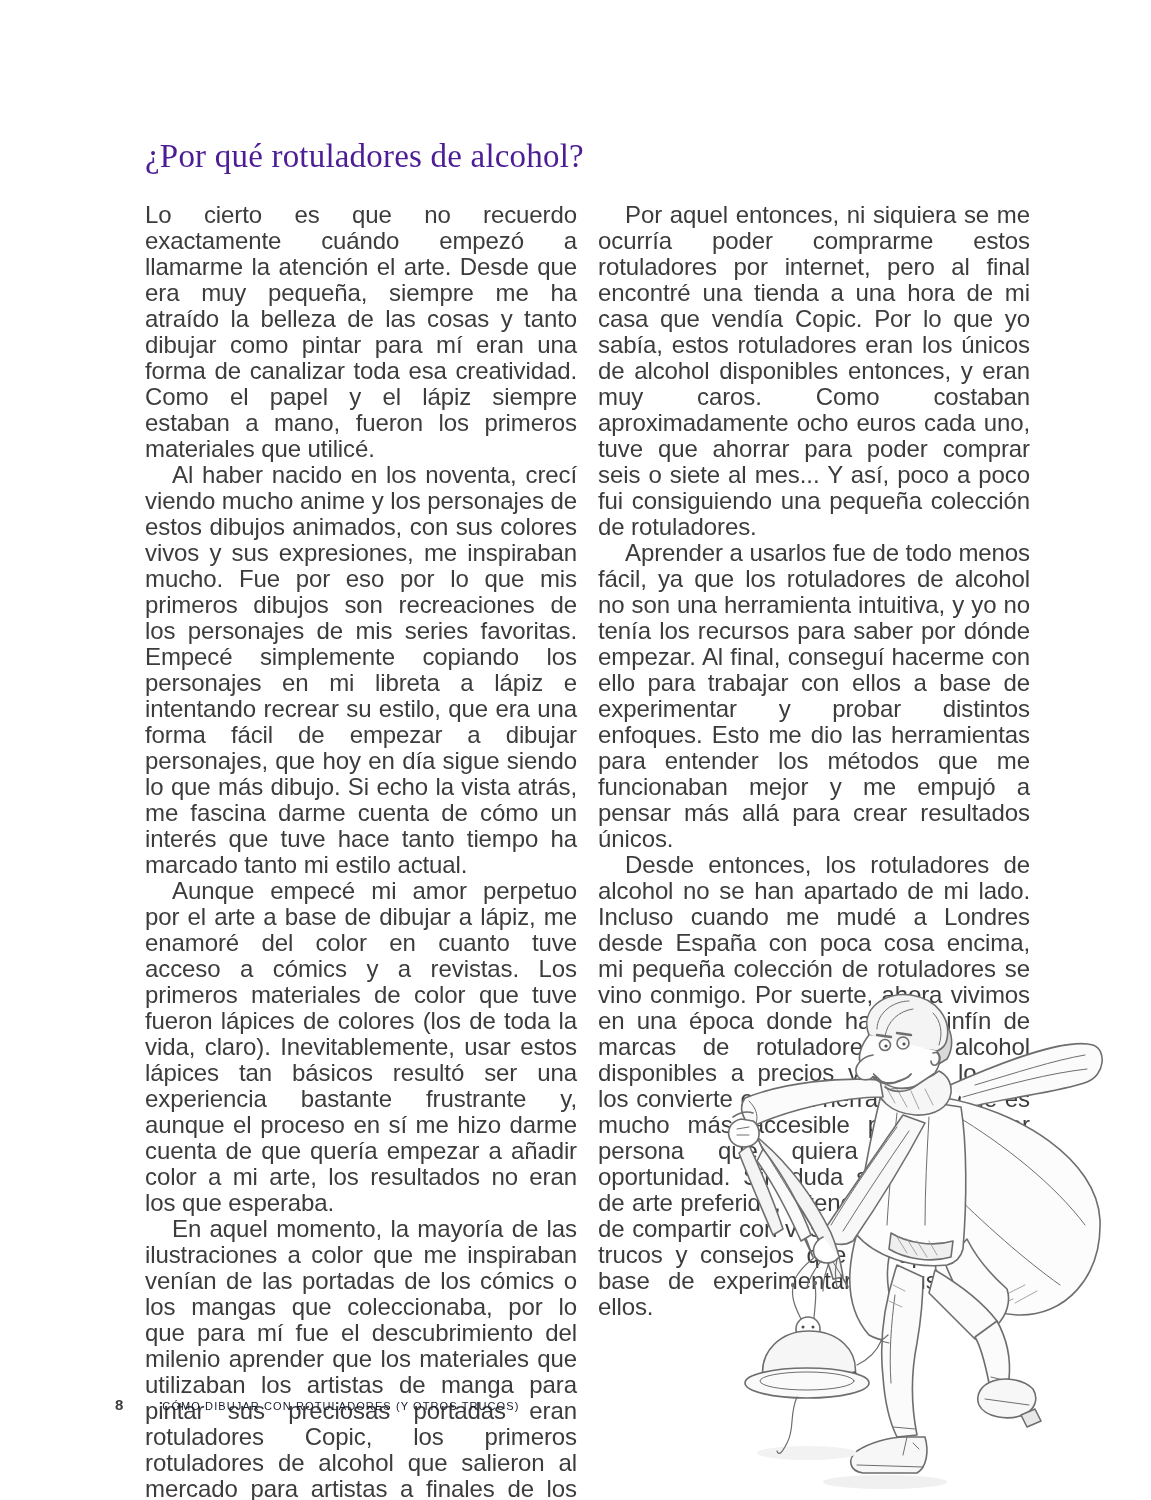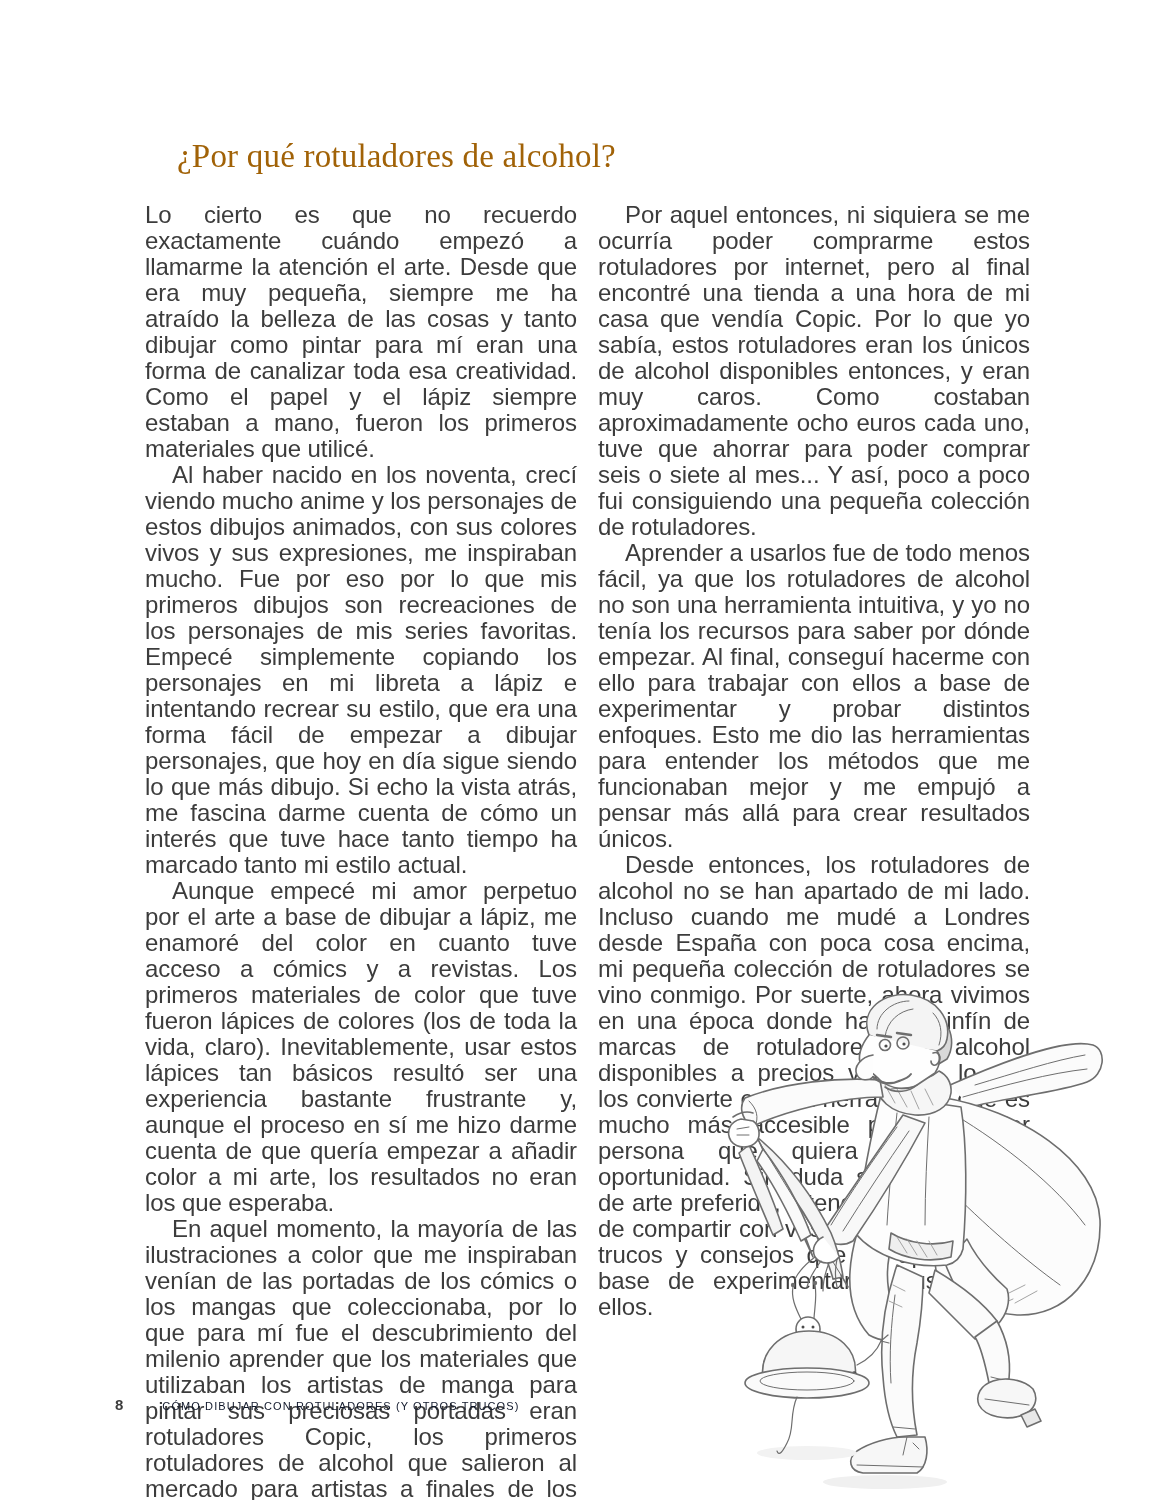--- a/index.html
+++ b/index.html
@@ -42,21 +42,21 @@
     position:absolute;left:645px;top:985px;width:500px;height:510px;
   }
   .illustration svg{width:100%;height:100%;display:block;}
 </style>
 </head>
 <body>
 
 <div class="page">
 
   <div class="content">
-    <h1 class="page-title" style="color: #a16207; margin-left: 32px;">¿Por qué rotuladores de alcohol?</h1>
+    <h1 class="page-title" style="color: #4c1d95;">¿Por qué rotuladores de alcohol?</h1>
 
     <div class="columns">
       <div class="col">
         <p class="no-indent">Lo cierto es que no recuerdo exactamente cuándo empezó a llamarme la atención el arte. Desde que era muy pequeña, siempre me ha atraído la belleza de las cosas y tanto dibujar como pintar para mí eran una forma de canalizar toda esa creatividad. Como el papel y el lápiz siempre estaban a mano, fueron los primeros materiales que utilicé.</p>
         <p>Al haber nacido en los noventa, crecí viendo mucho anime y los personajes de estos dibujos animados, con sus colores vivos y sus expresiones, me inspiraban mucho. Fue por eso por lo que mis primeros dibujos son recreaciones de los personajes de mis series favoritas. Empecé simplemente copiando los personajes en mi libreta a lápiz e intentando recrear su estilo, que era una forma fácil de empezar a dibujar personajes, que hoy en día sigue siendo lo que más dibujo. Si echo la vista atrás, me fascina darme cuenta de cómo un interés que tuve hace tanto tiempo ha marcado tanto mi estilo actual.</p>
         <p>Aunque empecé mi amor perpetuo por el arte a base de dibujar a lápiz, me enamoré del color en cuanto tuve acceso a cómics y a revistas. Los primeros materiales de color que tuve fueron lápices de colores (los de toda la vida, claro). Inevitablemente, usar estos lápices tan básicos resultó ser una experiencia bastante frustrante y, aunque el proceso en sí me hizo darme cuenta de que quería empezar a añadir color a mi arte, los resultados no eran los que esperaba.</p>
         <p>En aquel momento, la mayoría de las ilustraciones a color que me inspiraban venían de las portadas de los cómics o los mangas que coleccionaba, por lo que para mí fue el descubrimiento del milenio aprender que los materiales que utilizaban los artistas de manga para pintar sus preciosas portadas eran rotuladores Copic, los primeros rotuladores de alcohol que salieron al mercado para artistas a finales de los 80... y los únicos disponibles hasta no hace tanto. Si lo pienso ahora, me fascina que no me hubiera dado cuenta antes, pero lo cierto es que no tenía la suficiente información en aquel momento. Como todavía no sabía mucho inglés y vivía en una zona rural de España, tardé meses en descubrirlo allá por el 2006.</p>
       </div>
       <div class="col">
         <p>Por aquel entonces, ni siquiera se me ocurría poder comprarme estos rotuladores por internet, pero al final encontré una tienda a una hora de mi casa que vendía Copic. Por lo que yo sabía, estos rotuladores eran los únicos de alcohol disponibles entonces, y eran muy caros. Como costaban aproximadamente ocho euros cada uno, tuve que ahorrar para poder comprar seis o siete al mes... Y así, poco a poco fui consiguiendo una pequeña colección de rotuladores.</p>

